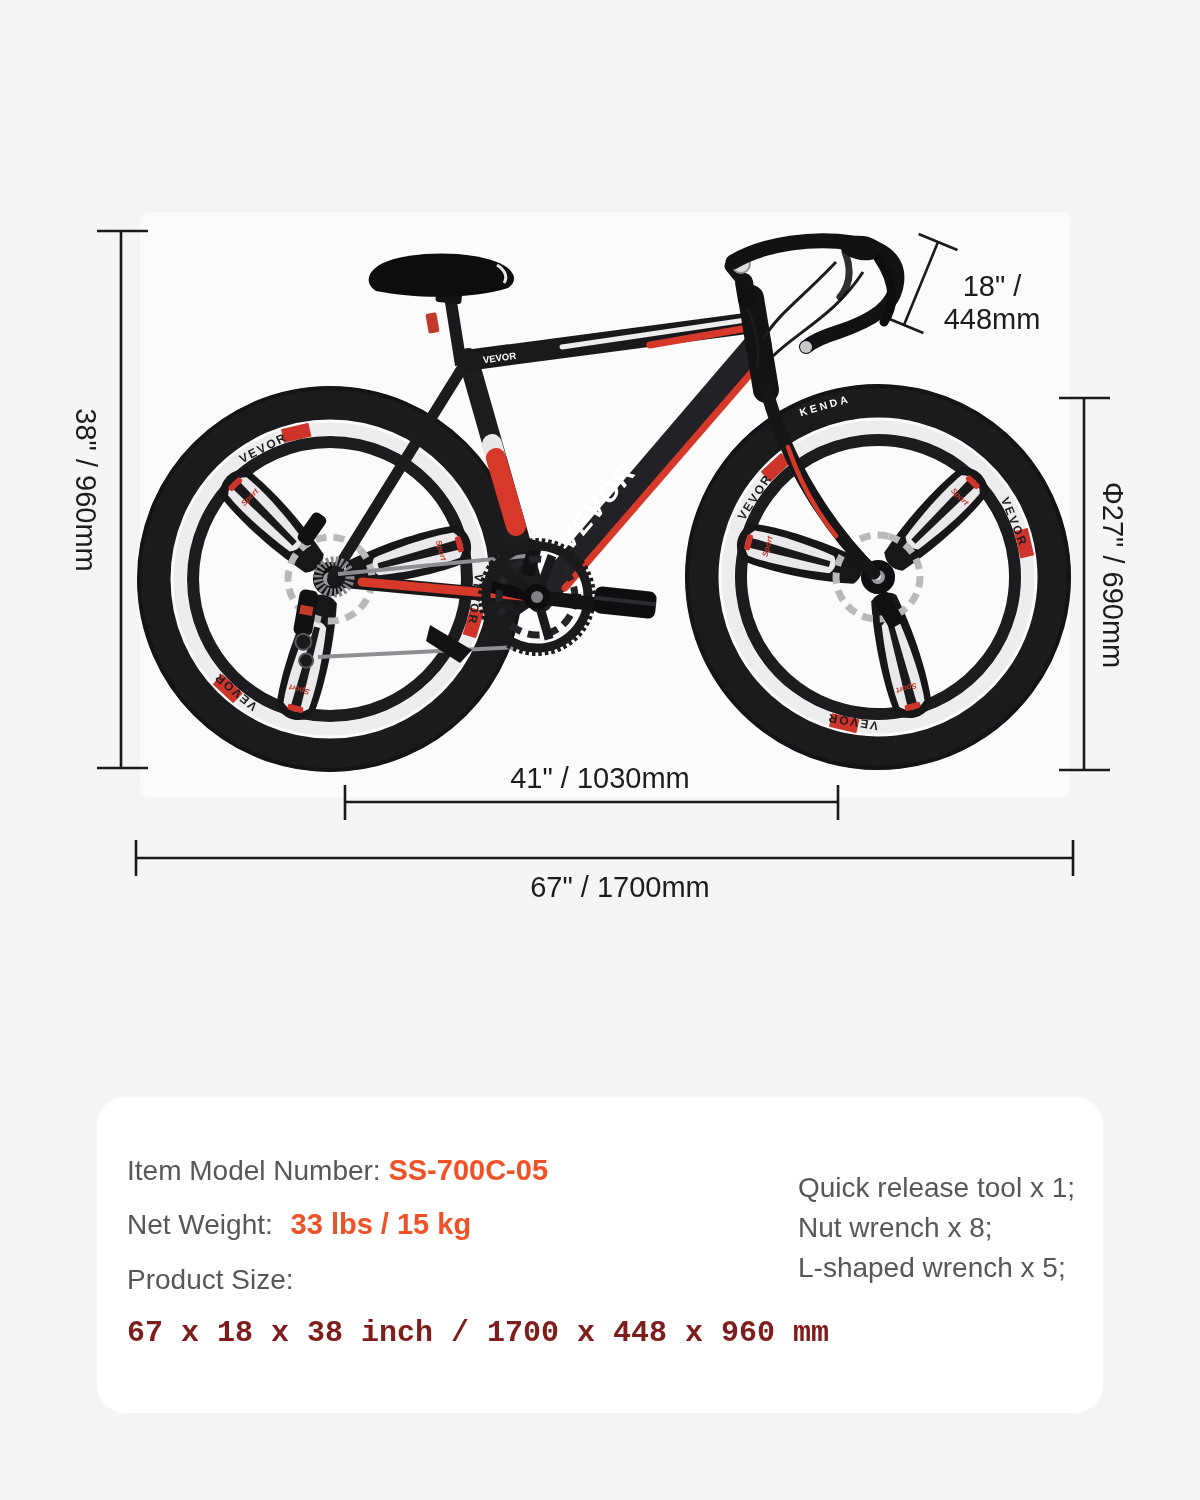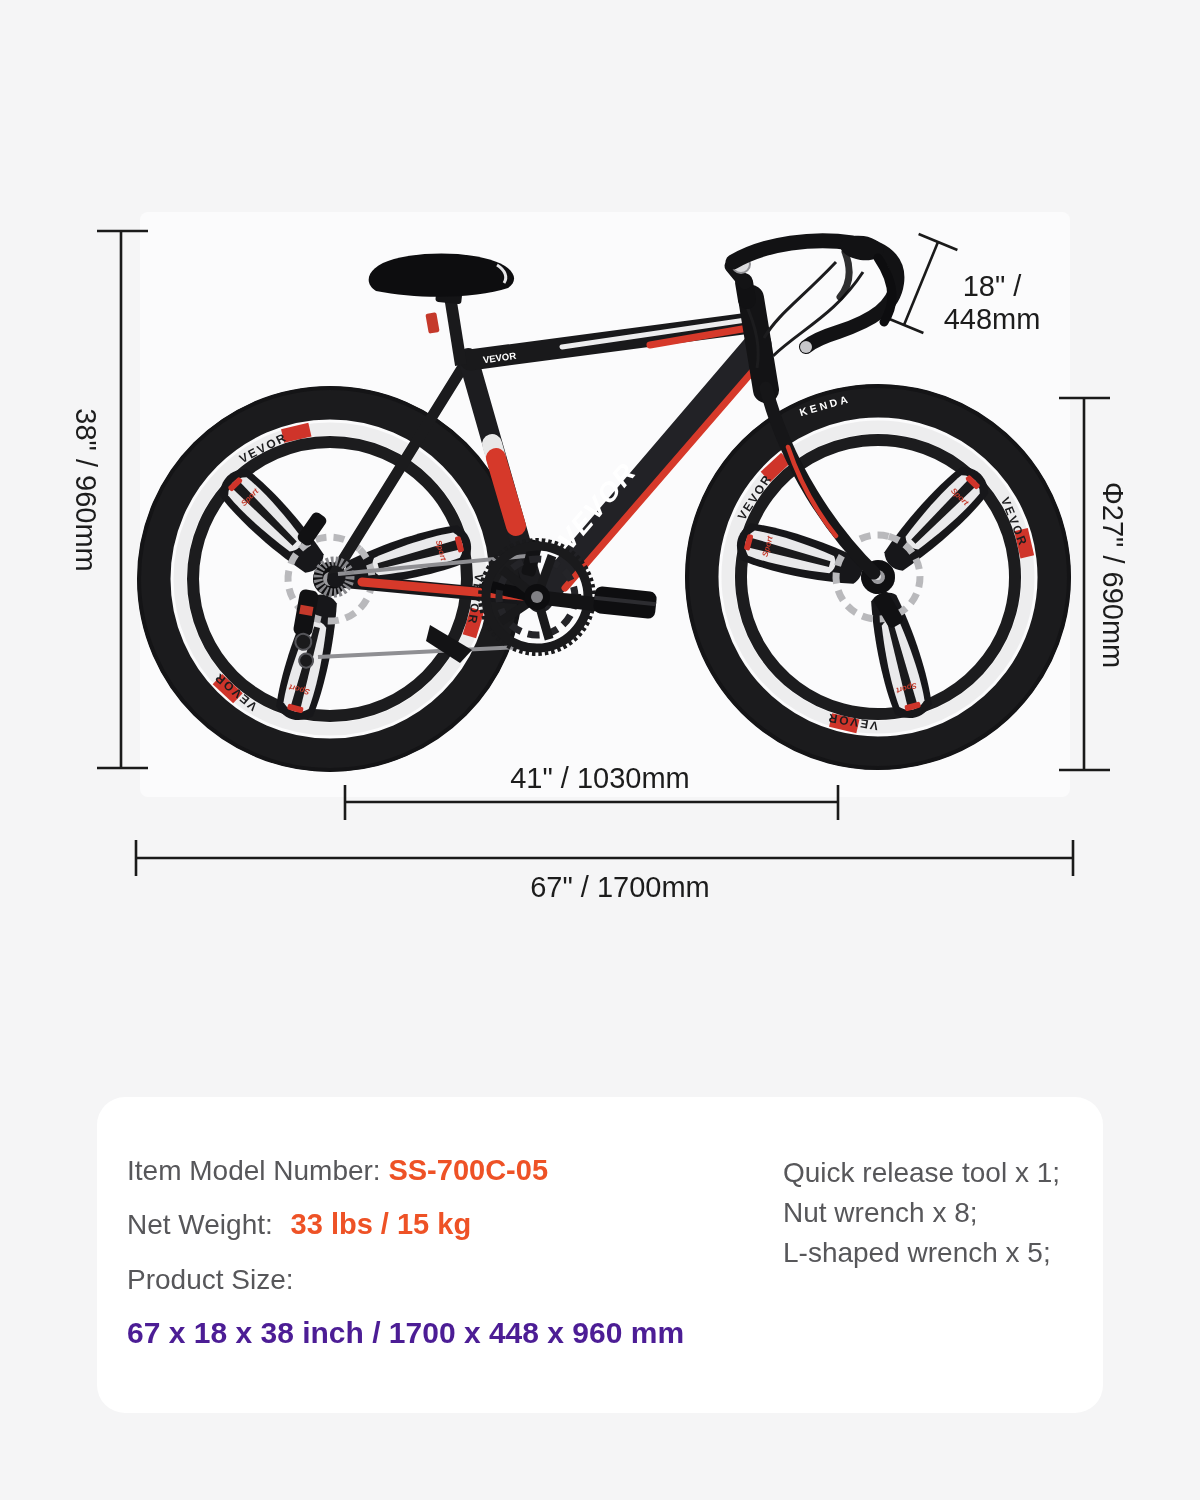--- a/index.html
+++ b/index.html
@@ -17,24 +17,24 @@
   .dim-label.vert{transform:translate(-50%,-50%) rotate(90deg);}
   .dim-label.center{text-align:center;}
   .spec-card{
     position:absolute;left:97px;top:1097px;width:1006px;height:316px;
     background:#ffffff;border-radius:28px;
   }
   .spec-row{position:absolute;font-size:28px;line-height:34px;color:#57575a;white-space:nowrap;}
   .spec-label{color:#57575a;}
   .spec-value{color:#ee5226;font-weight:700;font-size:29px;}
   .spec-value.gap{margin-left:10px;margin-top:28px;}
-  .size-value{position:absolute;font-size:30px;font-weight:700;color:#4c1d95;white-space:nowrap;}
+  .size-value{position:absolute;font-size:30px;font-weight:700;color:#7f1d1d;white-space:nowrap;font-family:Liberation Mono, monospace;}
   .acc-block{position:absolute;left:686px;top:56px;font-size:28px;color:#57575a;line-height:40px;}
   .acc-title{font-weight:700;}
-  .acc-list{margin:0;padding:0;list-style:none;}
+  .acc-list{margin:15px;padding:0;list-style:none;}
 </style>
 </head>
 <body>
 
 <div class="page">
 
   <div class="photo-bg"></div>
 
   <svg class="scene" width="1200" height="1500" viewBox="0 0 1200 1500">
     <defs>

